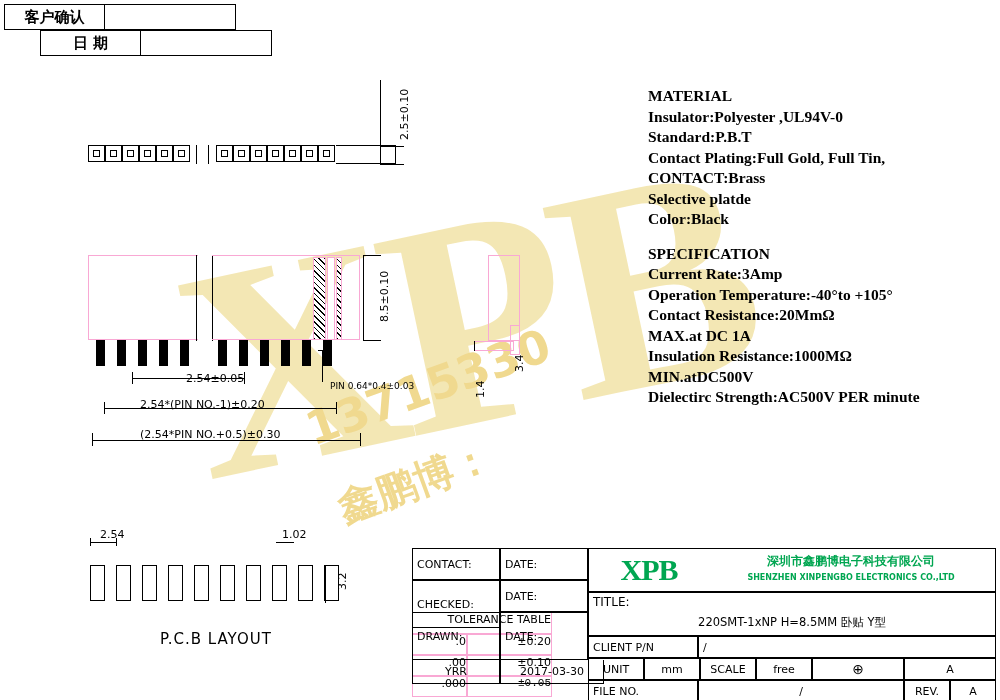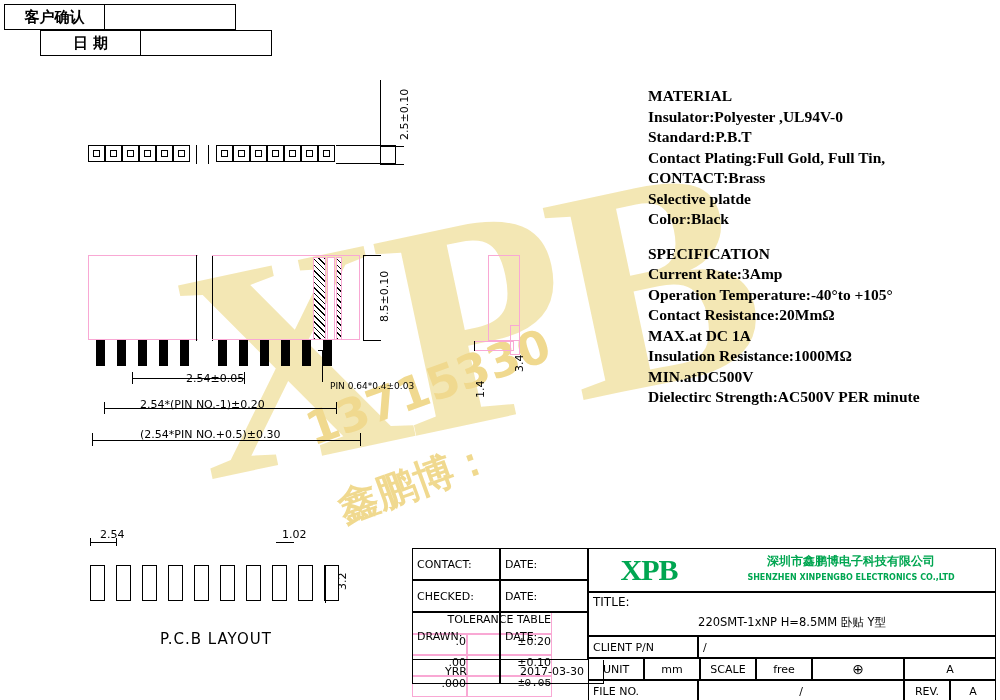--- a/index.html
+++ b/index.html
@@ -240,21 +240,21 @@
     <div class="bx cc" style="left:55px;top:43px;width:85px;height:21px;font-size:11px;font-family:'DejaVu Sans',sans-serif;">±0.10</div>
     <div class="bx cc" style="left:0;top:64px;width:55px;height:21px;font-size:11px;font-family:'DejaVu Sans',sans-serif;">.000</div>
     <div class="bx cc" style="left:55px;top:64px;width:85px;height:21px;font-size:11px;font-family:Liberation Mono, monospace;">±0.05</div>
   </div>
 
   <div class="abs" id="title-block">
 
     <div class="cell cl" style="left:0;top:0;width:88px;height:32px;">CONTACT:</div>
     <div class="cell cl" style="left:88px;top:0;width:88px;height:32px;">DATE:</div>
 
-    <div class="cell cl" style="left:0;top:32px;width:88px;height:32px;">CHECKED:</div>
+    <div class="cell cl" style="left:0;top:32px;width:88px;height:48px;">CHECKED:</div>
     <div class="cell cl" style="left:88px;top:32px;width:88px;height:32px;">DATE:</div>
 
     <div class="cell cl" style="left:0;top:64px;width:88px;height:48px;">DRAWN:</div>
     <div class="cell cl" style="left:88px;top:64px;width:88px;height:48px;">DATE:</div>
     <div class="cell cc" style="left:0;top:112px;width:88px;height:24px;border-top:none;">YRR</div>
     <div class="cell cc" style="left:88px;top:112px;width:104px;height:24px;border-top:none;">2017-03-30</div>
 
     <div class="cell" style="left:176px;top:0;width:408px;height:44px;padding:0;">
       <div class="logo-box ctr" style="left:0;top:0;width:120px;height:42px;border:none;">
         <span class="logo-green" style="font-size:30px;letter-spacing:-1px;">XPB</span>

